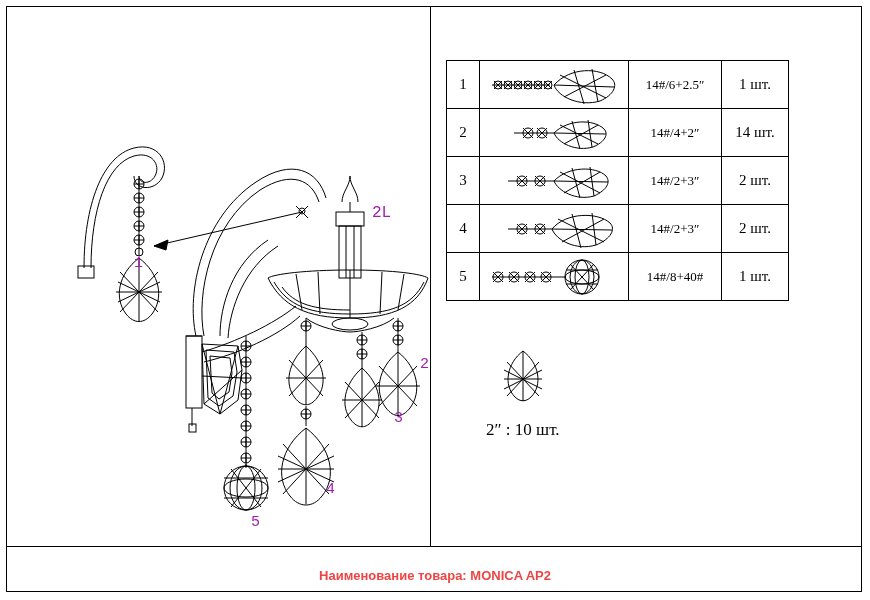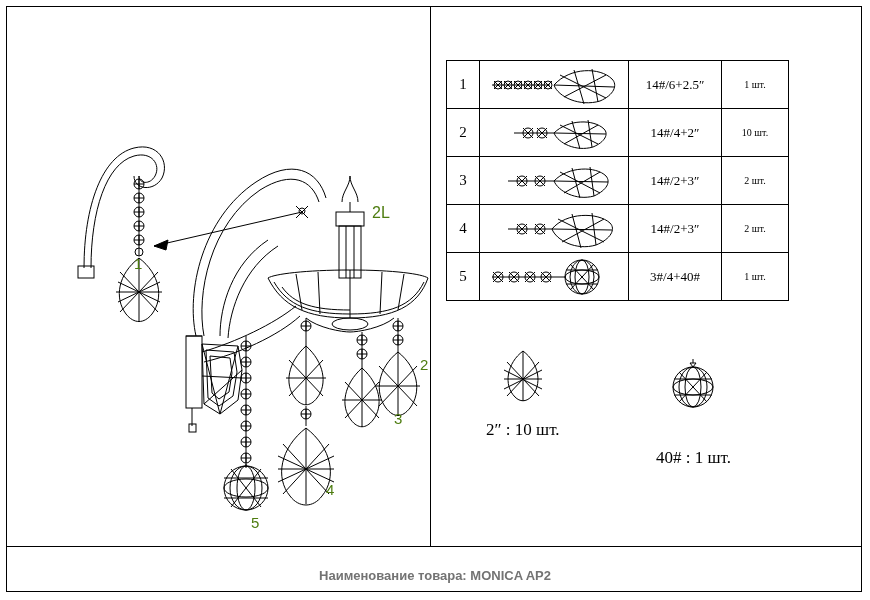--- a/index.html
+++ b/index.html
@@ -47,22 +47,22 @@
   
   #drawing {
     position: absolute;
     left: 6px; top: 6px;
     width: 424px; height: 540px;
   }
   #drawing svg { display: block; }
 
   .label {
     position: absolute;
-    font-family: Liberation Sans, sans-serif;
-    color: #4d7c0f;
+    font-family: Liberation Mono, monospace;
+    color: #a21caf;
     white-space: nowrap;
   }
   .lbl-num { font-size: 15px; }
   .lbl-2l { font-size: 16px; }
 
   
   #parts-table {
     position: absolute;
     left: 446px;
     top: 60px;
@@ -74,21 +74,21 @@
     border: 1px solid #000;
     height: 47px;
     padding: 0;
     text-align: center;
     vertical-align: middle;
     font-family: "Liberation Serif", serif;
   }
   td.col-idx { width: 32px; font-size: 15px; }
   td.col-img { width: 148px; }
   td.col-code { width: 92px; font-size: 13px; }
-  td.col-qty { width: 66px; font-size: 10px; }
+  td.col-qty { width: 66px; font-size: 15px; }
   td.col-img svg { display: block; margin: 0 auto; }
 
   
   #legend {
     position: absolute;
     left: 446px;
     top: 345px;
     width: 410px;
     height: 170px;
   }
@@ -109,21 +109,21 @@
   
   #footer {
     position: absolute;
     left: 0;
     top: 568px;
     width: 870px;
     text-align: center;
     font-family: "Liberation Sans", sans-serif;
     font-size: 13px;
     font-weight: bold;
-    color: #737373;
+    color: #ef4444;
   }
 </style>
 </head>
 <body>
 
 <div id="sheet">
 
   <div class="border-rect"></div>
   <div class="divider-v"></div>
   <div class="divider-h"></div>
@@ -376,21 +376,21 @@
               <path d="M66 20 C 80 6, 106 6, 116 16 C 121 21, 117 29, 105 34 C 88 39, 70 30, 66 20 Z"></path>
               <line x1="66" y1="20" x2="118" y2="21"></line>
               <line x1="84" y1="8" x2="92" y2="36"></line>
               <line x1="100" y1="7" x2="104" y2="34"></line>
               <line x1="72" y1="12" x2="110" y2="31"></line>
               <line x1="76" y1="31" x2="110" y2="12"></line>
             </g>
           </svg>
         </td>
         <td class="col-code">14#/4+2″</td>
-        <td class="col-qty">10 шт.</td>
+        <td class="col-qty">14 шт.</td>
       </tr>
 
       <tr>
         <td class="col-idx">3</td>
         <td class="col-img">
           <svg width="132" height="40" viewBox="0 0 132 40">
             <g fill="none" stroke="#000" stroke-width="1">
               <line x1="20" y1="20" x2="66" y2="20"></line>
               <circle cx="34" cy="20" r="5"></circle>
                 <circle cx="52" cy="20" r="5"></circle>
@@ -459,21 +459,21 @@
               <ellipse cx="94" cy="20" rx="7" ry="17"></ellipse>
               <ellipse cx="94" cy="20" rx="12" ry="17"></ellipse>
               <line x1="78" y1="13" x2="110" y2="13"></line>
               <line x1="78" y1="27" x2="110" y2="27"></line>
               <line x1="82" y1="7" x2="106" y2="33"></line>
               <line x1="106" y1="7" x2="82" y2="33"></line>
               <line x1="72" y1="20" x2="78" y2="20"></line>
             </g>
           </svg>
         </td>
-        <td class="col-code">3#/4+40#</td>
+        <td class="col-code">14#/8+40#</td>
         <td class="col-qty">1 шт.</td>
       </tr>
     </tbody>
   </table>
 
   <div id="legend">
 
     <div class="legend-col" id="legend-left">
       <div class="legend-img">
         <svg width="60" height="60" viewBox="0 0 60 60">
@@ -486,38 +486,17 @@
             <line x1="11" y1="25" x2="49" y2="44"></line>
             <line x1="11" y1="44" x2="49" y2="25"></line>
           </g>
         </svg>
       </div>
       <div class="legend-lines">
         <div class="legend-text">2″ : 10 шт.</div>
       </div>
     </div>
 
-    <div class="legend-col" id="legend-right">
-      <div class="legend-img">
-        <svg width="60" height="60" viewBox="0 0 60 60">
-          <g fill="none" stroke="#000" stroke-width="1">
-            <circle cx="30" cy="32" r="20"></circle>
-            <ellipse cx="30" cy="32" rx="20" ry="8"></ellipse>
-            <ellipse cx="30" cy="32" rx="8" ry="20"></ellipse>
-            <ellipse cx="30" cy="32" rx="14" ry="20"></ellipse>
-            <line x1="11" y1="24" x2="49" y2="24"></line>
-            <line x1="11" y1="40" x2="49" y2="40"></line>
-            <line x1="16" y1="17" x2="44" y2="47"></line>
-            <line x1="44" y1="17" x2="16" y2="47"></line>
-            <path d="M30 12 L 27 8 L 33 8 Z"></path>
-            <line x1="30" y1="8" x2="30" y2="4"></line>
-          </g>
-        </svg>
-      </div>
-      <div class="legend-lines" style="margin-top:26px;">
-        <div class="legend-text">40# : 1 шт.</div>
-      </div>
-    </div>
   </div>
 
   <div id="footer">Наименование товара: MONICA AP2</div>
 
 </div>
 
 </body></html>

